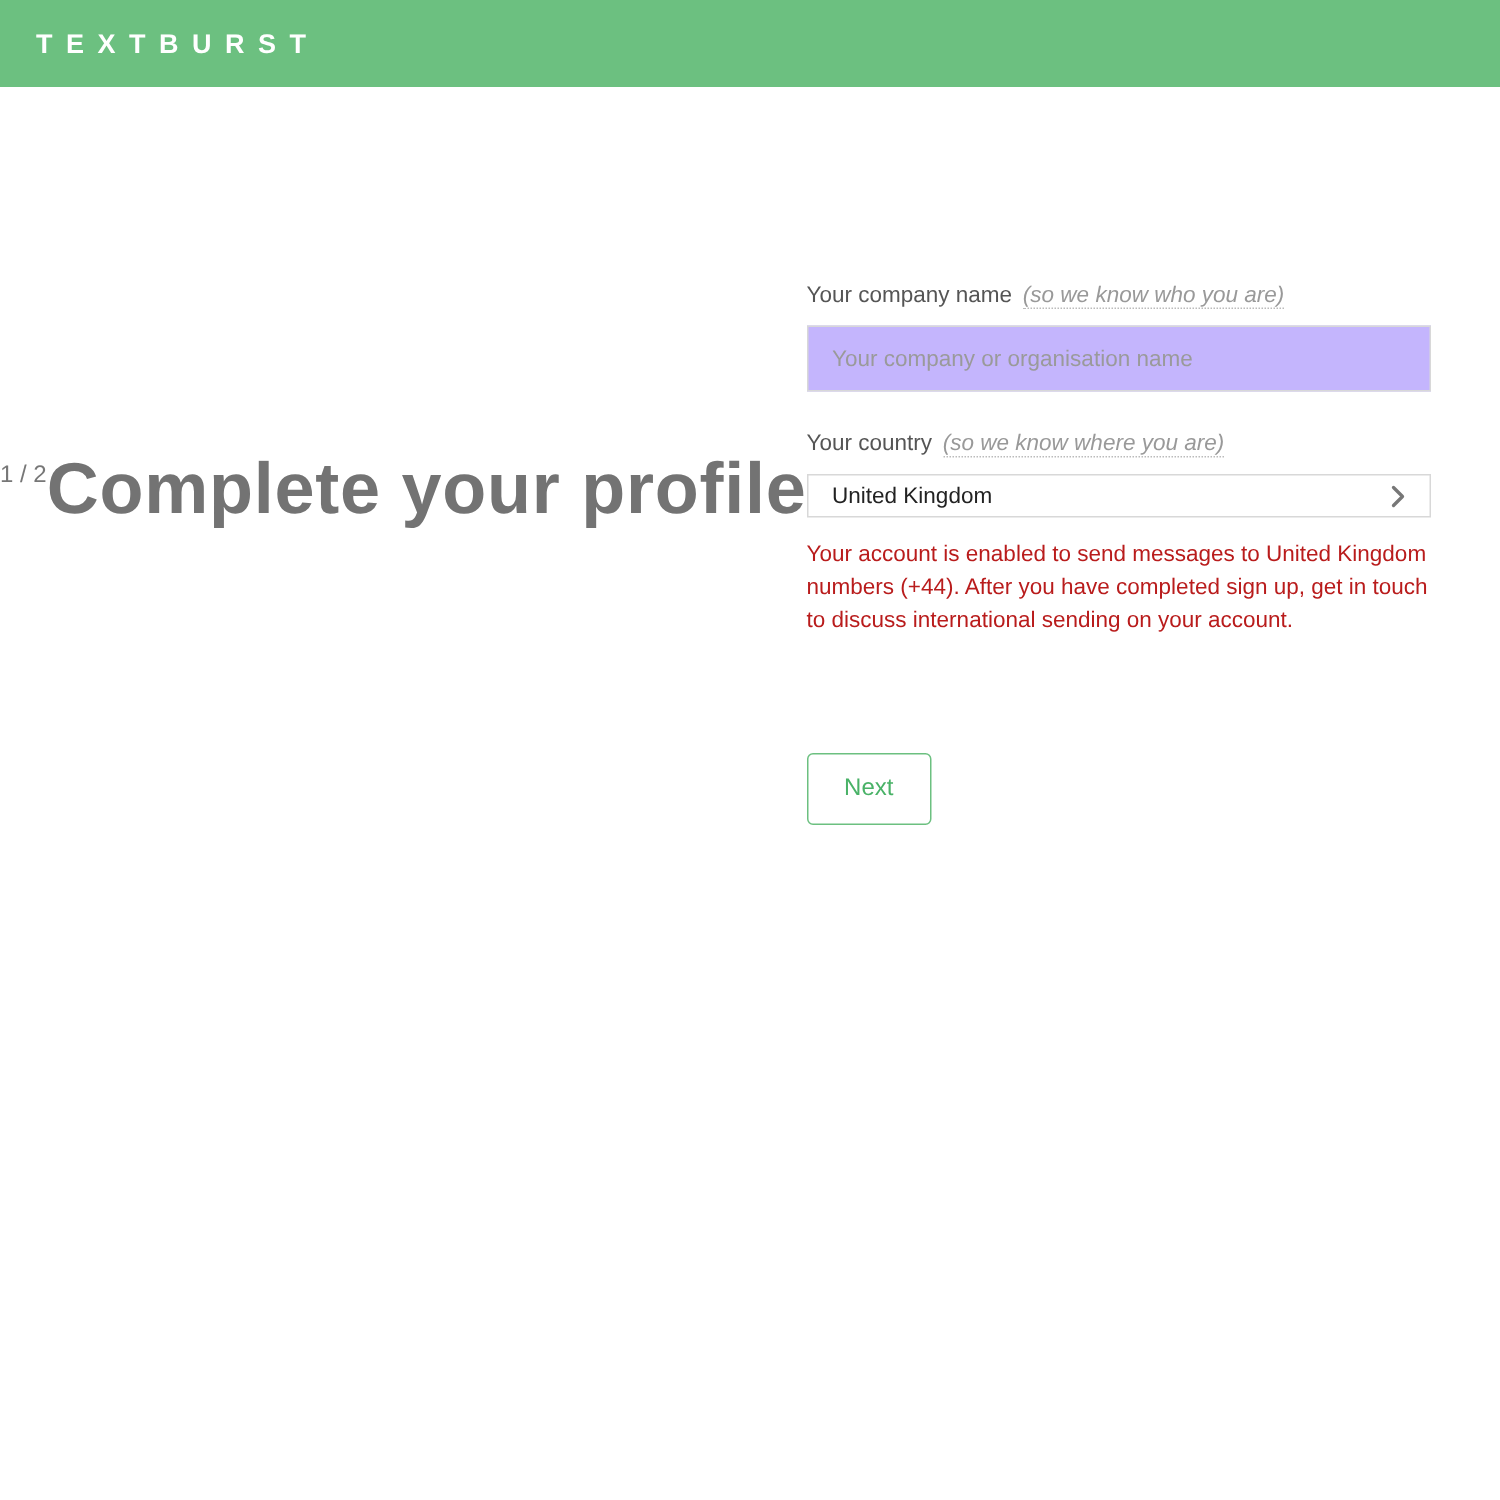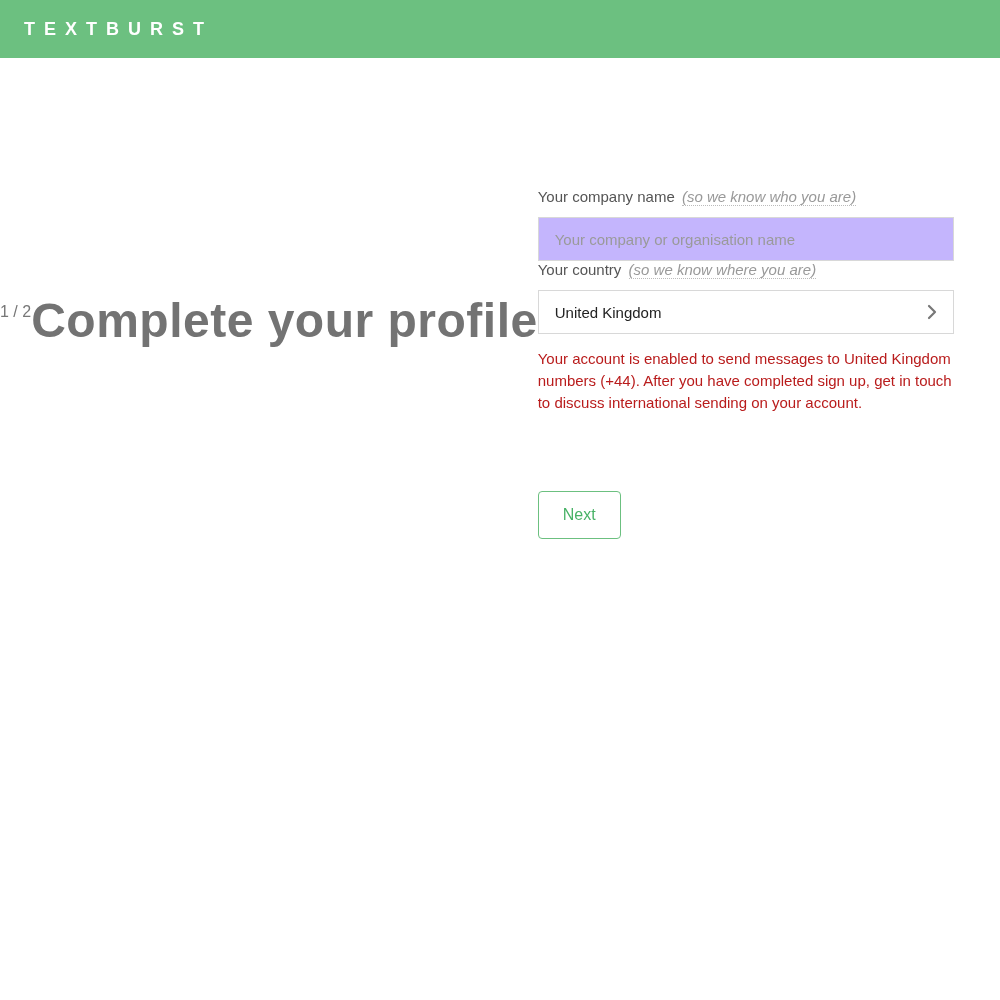--- a/index.html
+++ b/index.html
@@ -38,21 +38,21 @@
     .page-title {
       font-size: 48px;
       font-weight: 700;
       color: #737373;
       letter-spacing: 0.5px;
     }
     .form {
       width: 416px;
       margin-top: 86px;
     }
-    .field-group { }
+    .field-group { margin-bottom: 26px; }
     .field-label-row {
       font-size: 15px;
       color: #555;
       margin-bottom: 12px;
     }
     .field-hint {
       font-style: italic;
       color: #999;
       border-bottom: 1px dotted #bbb;
       margin-left: 3px;
@@ -63,21 +63,21 @@
       border: 1px solid #d8d8d8;
       padding: 0 16px;
       font-size: 15px;
       color: #333;
       outline: none;
       background: #c4b5fd;
     }
     .text-input::placeholder { color: #9a9a9a; }
     .select-box {
       width: 100%;
-      height: 44px;
+      height: 29px;
       border: 1px solid #d8d8d8;
       display: flex;
       align-items: center;
       justify-content: space-between;
       padding: 0 16px;
       cursor: pointer;
       background: #fff;
     }
     .select-value { font-size: 15px; color: #222; }
     .help-text {

